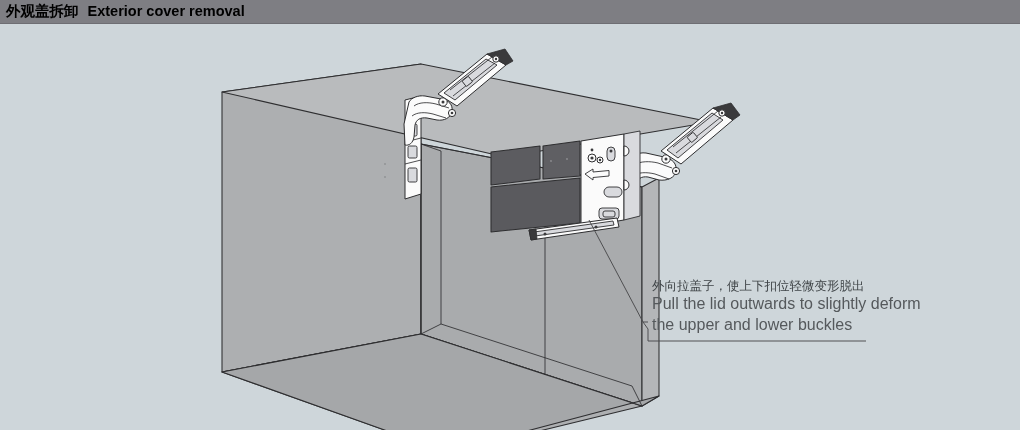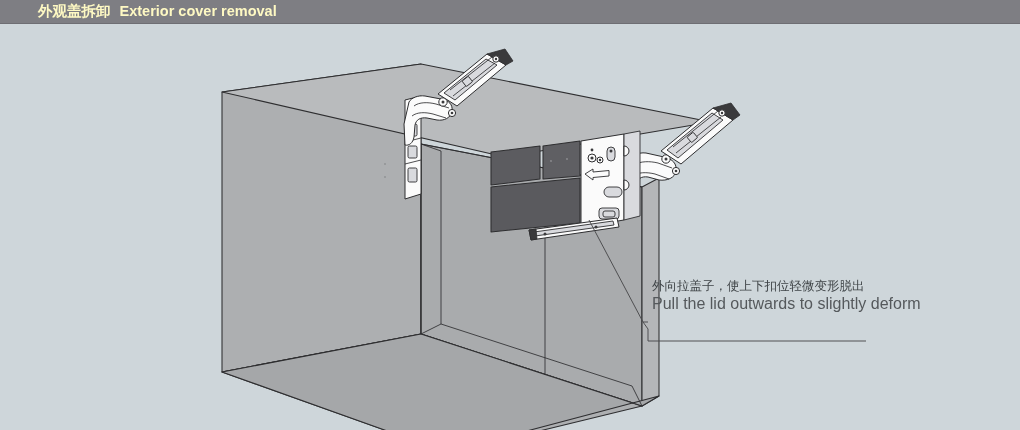--- a/index.html
+++ b/index.html
@@ -13,22 +13,22 @@
 
   
   .header{
     position:absolute;left:0;top:0;width:1020px;height:24px;
     background:#7e7e83;
     border-bottom:1px solid #6e6e73;
     box-sizing:border-box;
     display:flex;align-items:center;
   }
   .header .title{
-    font-size:14.5px;font-weight:bold;color:#fef9c3;
-    padding-left:6px;letter-spacing:0px;white-space:nowrap;margin-left:32px;
+    font-size:14.5px;font-weight:bold;color:#000000;
+    padding-left:6px;letter-spacing:0px;white-space:nowrap;
   }
   .header .title .en{margin-left:9px;}
 
   
   svg#art{position:absolute;left:0;top:24px;width:1020px;height:406px;display:block;}
 
   
   .callout{
     position:absolute;left:652px;top:278px;width:235px;
     line-height:1.30;color:#4d5356;
@@ -187,16 +187,17 @@
     <g>
       <polyline fill="none" stroke="#4a4a4c" stroke-width="0.95" points="589,196 643,298 648,298"></polyline>
       <polyline fill="none" stroke="#4a4a4c" stroke-width="0.95" points="643,298 648,305 648,317 866,317"></polyline>
     </g>
   </svg>
 
   <div class="callout">
     <div class="cn">外向拉盖子，使上下扣位轻微变形脱出</div>
     <div class="en">
       <div>Pull the lid outwards to slightly deform</div>
+      <div>the upper and lower buckles</div>
     </div>
   </div>
 
 </div>
 
 </body></html>

